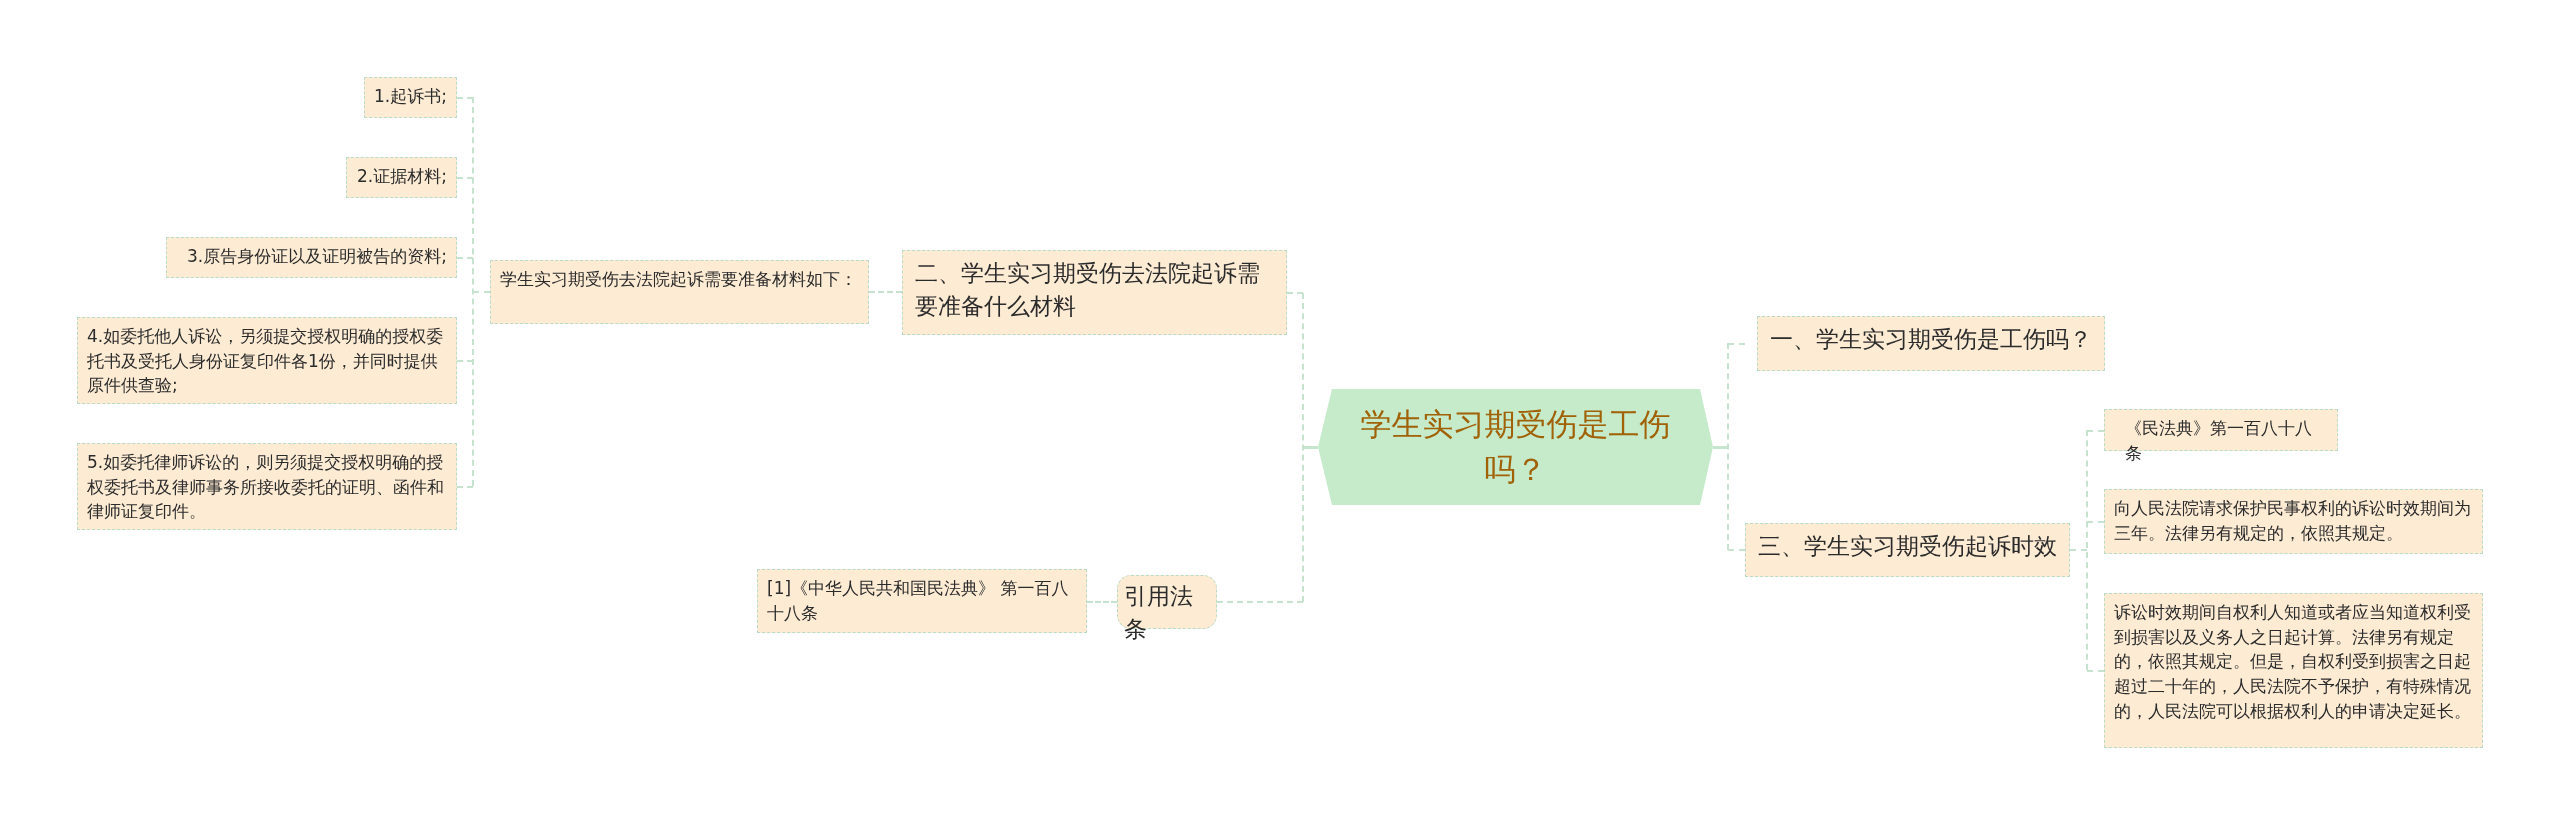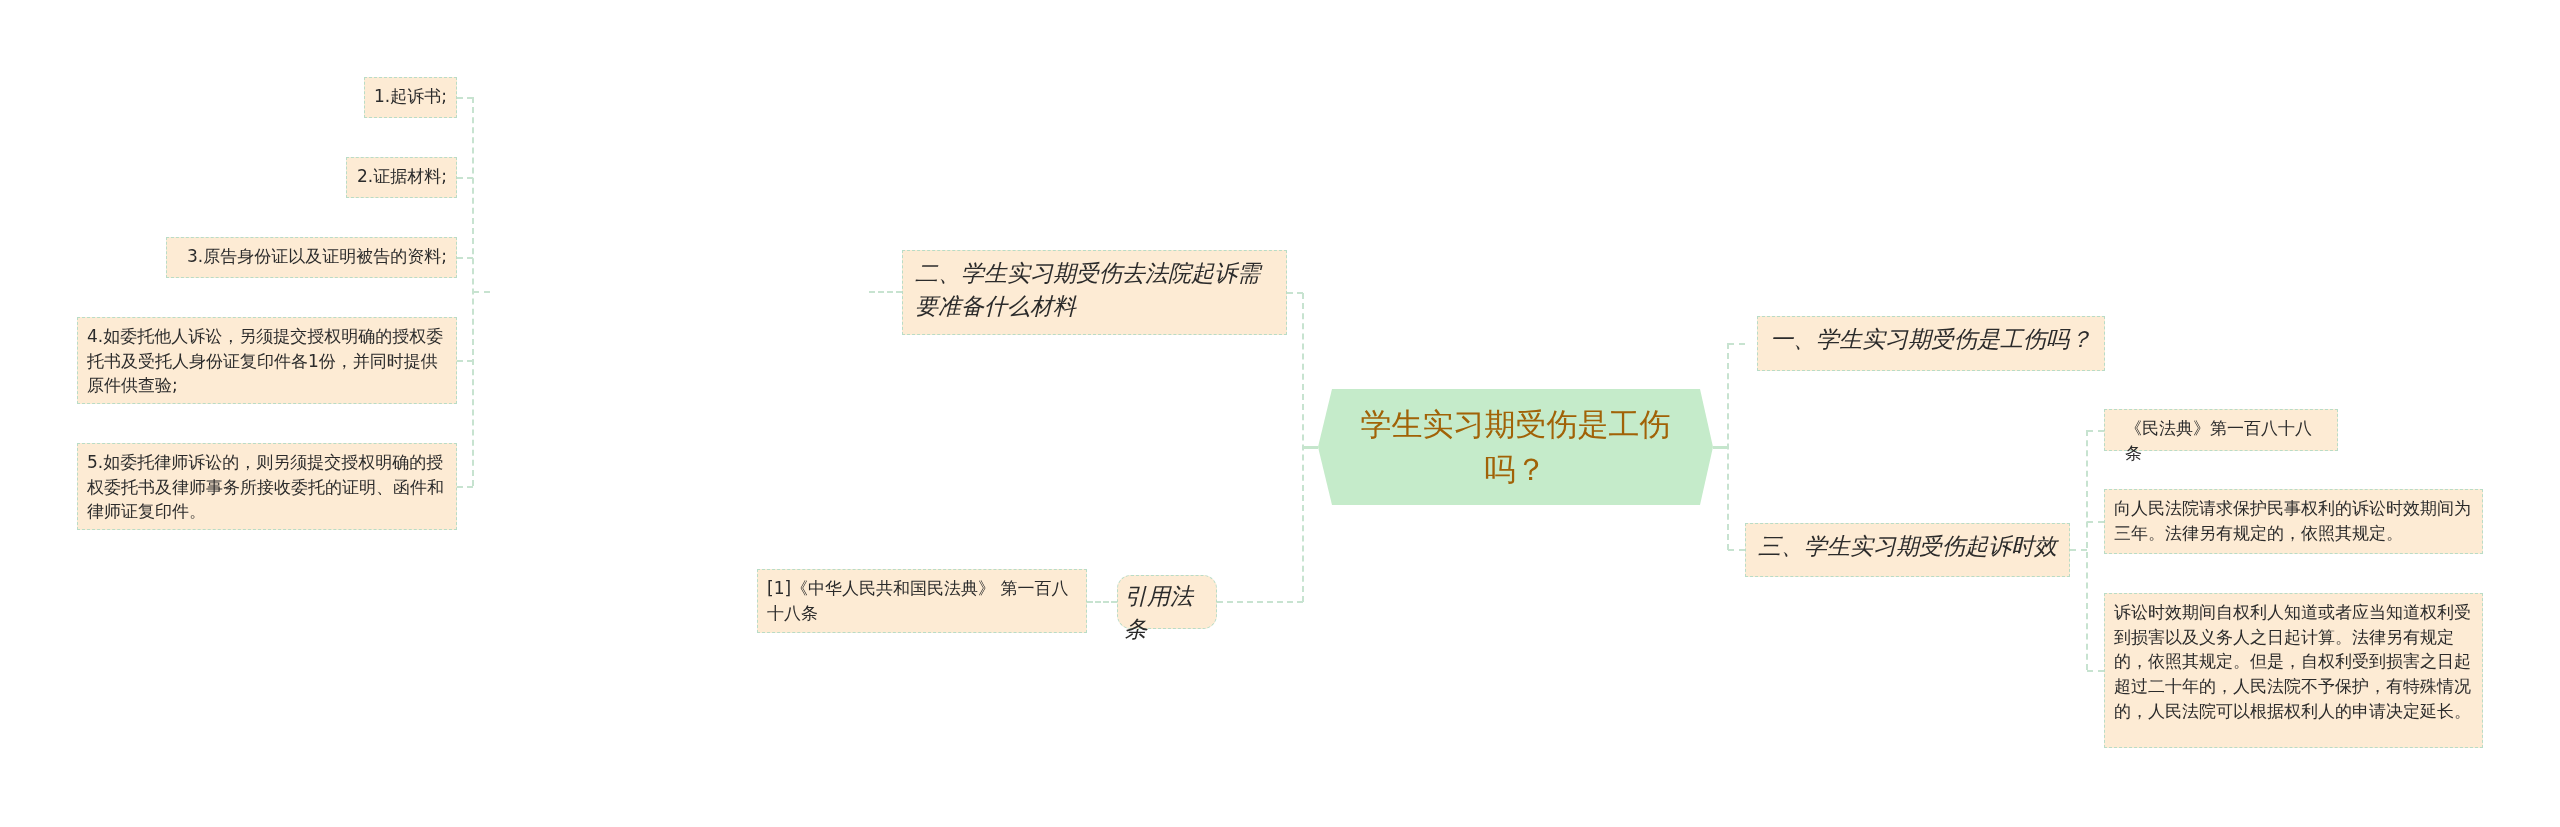--- a/index.html
+++ b/index.html
@@ -5,21 +5,21 @@
   html, body { margin: 0; padding: 0; background: #ffffff; }
   body { width: 2560px; height: 827px; position: relative; overflow: hidden;
          font-family: "DejaVu Sans", "Liberation Sans", sans-serif; color: #2b2b2b; }
   .canvas { position: absolute; left: 0; top: 0; width: 2560px; height: 827px; }
   .node { position: absolute; box-sizing: border-box; background: #fdebd4;
           border: 1.5px dashed #b9dcc6; padding: 6px 9px; line-height: 1.45;
           display: flex; align-items: flex-start; }
   .node span { display: block; }
   .leaf { font-size: 17px; }
   .leaf.right-text { justify-content: flex-end; text-align: right; }
-  .branch { font-size: 23px; line-height: 1.45; padding: 6px 12px; font-style: italic; }
+  .branch { font-size: 23px; line-height: 1.45; padding: 6px 12px; }
   .root { position: absolute; left: 1318px; top: 389px; width: 395px; height: 116px;
           background: #c5ebca; clip-path: polygon(14px 0, 382px 0, 395px 58px, 382px 116px, 14px 116px, 0 58px);
           display: flex; align-items: center; justify-content: center; text-align: center;
           font-size: 31px; line-height: 1.45; color: #a16207; padding: 0 24px; box-sizing: border-box; }
   .conn { position: absolute; }
   .conn.v { border-left: 2px dashed #c7e3d0; width: 0; }
   .conn.h { border-top: 2px dashed #c7e3d0; height: 0; }
   .conn.solid { border-top: 3px solid #c5e6cc; }
 </style>
 </head>
@@ -56,20 +56,23 @@
   <div class="conn h" style="left:2087px; top:670px; width:17px;"></div>
 
   <div class="root">
     <span>学生实习期受伤是工伤吗？</span>
   </div>
 
   <div class="node branch" style="left:902px; top:250px; width:385px; height:85px;">
     <span>二、学生实习期受伤去法院起诉需要准备什么材料</span>
   </div>
 
+  <div class="node leaf" style="left:490px; top:260px; width:379px; height:64px; align-items:flex-start;">
+    <span>学生实习期受伤去法院起诉需要准备材料如下：</span>
+  </div>
 
   <div class="node leaf right-text" style="left:364px; top:77px; width:93px; height:41px;">
     <span>1.起诉书;</span>
   </div>
   <div class="node leaf right-text" style="left:346px; top:157px; width:111px; height:41px;">
     <span>2.证据材料;</span>
   </div>
   <div class="node leaf right-text" style="left:166px; top:237px; width:291px; height:41px;">
     <span>3.原告身份证以及证明被告的资料;</span>
   </div>

